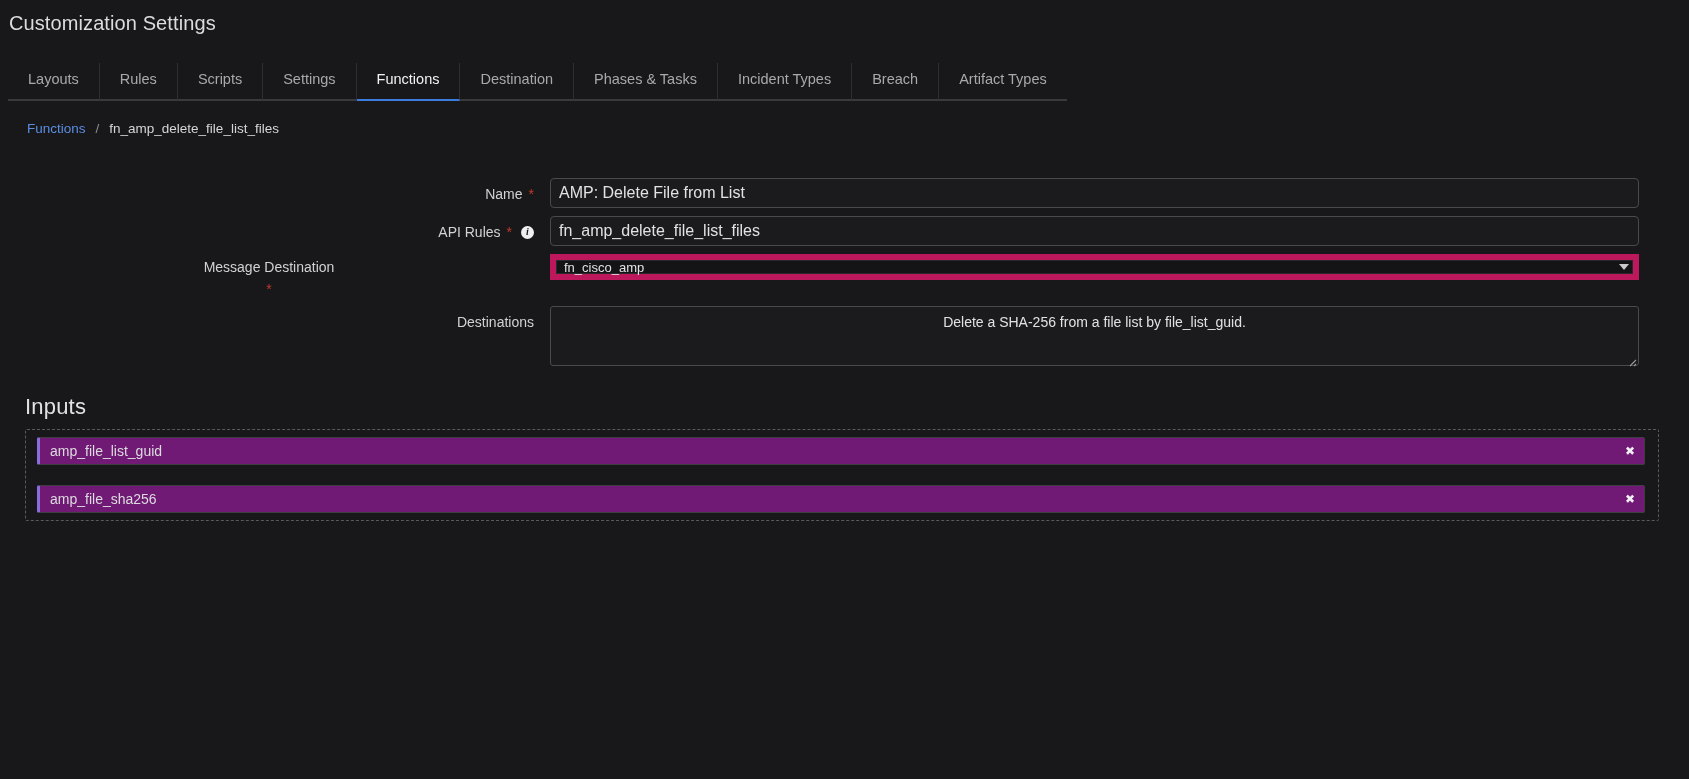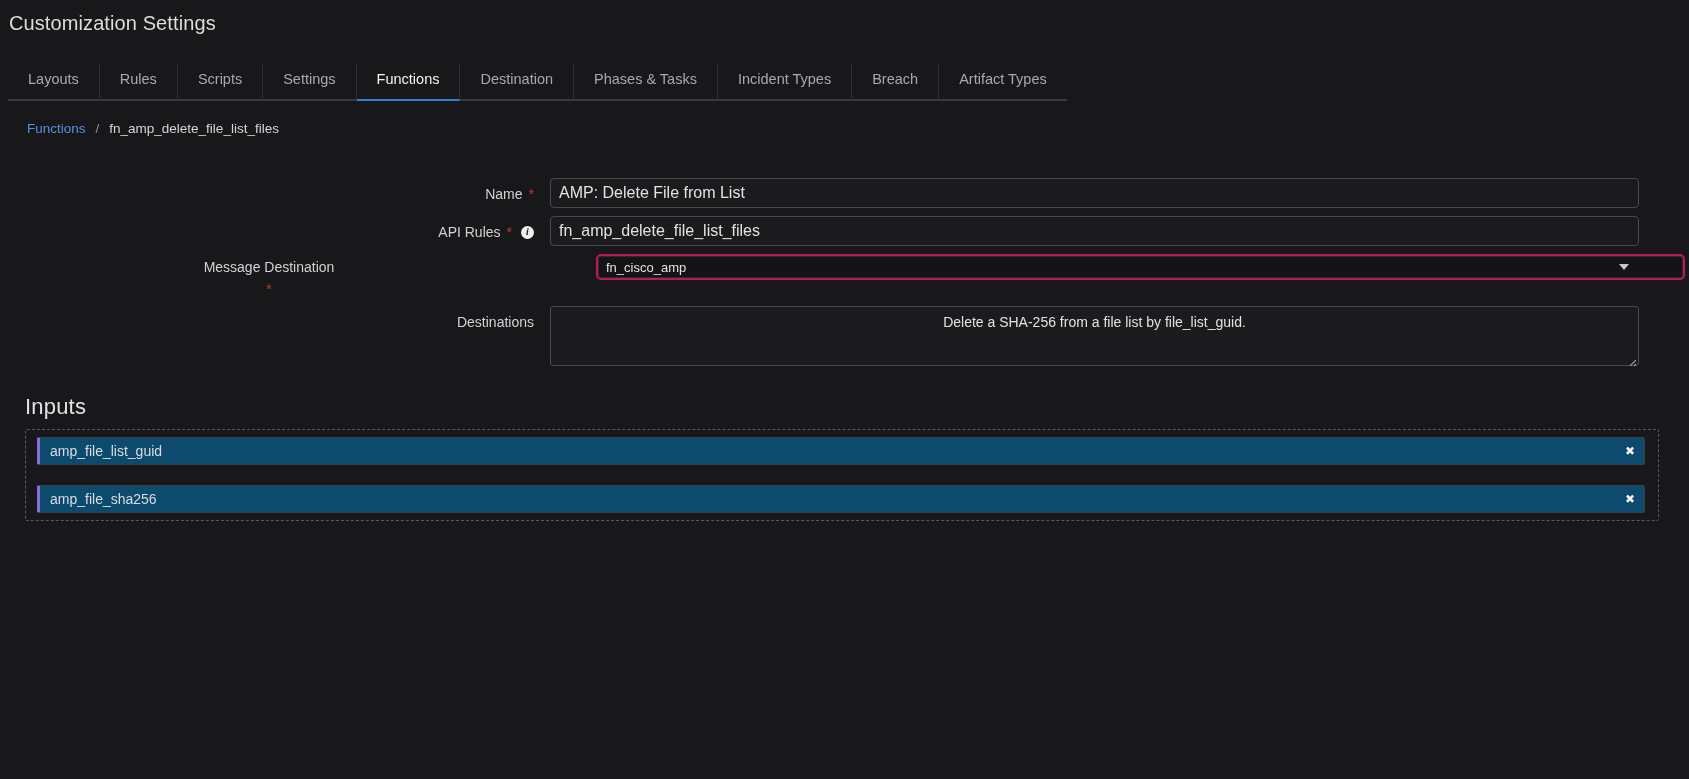--- a/index.html
+++ b/index.html
@@ -119,30 +119,29 @@
 
   .select-wrap {
     position: relative;
     width: 1089px;
     height: 26px;
   }
   .select-box {
     width: 100%;
     height: 100%;
     background: #141416;
-    border: 2px solid #be185d;
-    border-radius: 5px;
+    border: 6px solid #be185d;
+    border-radius: 0;
     color: #e2e2e3;
     font-size: 13px;
     padding: 0 24px 0 8px;
     display: flex;
     align-items: center;
     cursor: pointer;
     box-shadow: 0 0 0 1px #2a2a2d inset;
-    margin-left: 46px;
   }
   .select-arrow {
     position: absolute;
     right: 10px; top: 50%;
     transform: translateY(-50%);
     width: 0; height: 0;
     border-left: 5px solid transparent;
     border-right: 5px solid transparent;
     border-top: 6px solid #c9c9cc;
     pointer-events: none;
@@ -182,21 +181,21 @@
   }
   .inputs-drop {
     width: 1634px;
     border: 1px dashed #5a5a5e;
     border-radius: 2px;
     padding: 7px 13px 7px 11px;
   }
   .chip {
     position: relative;
     height: 28px;
-    background: #0c4a6e;
+    background: #701a75;
     border: 1px solid #3e3e42;
     border-left: 3px solid #8a6ddb;
     border-radius: 2px;
     display: flex;
     align-items: center;
     padding: 0 30px 0 10px;
     font-size: 14px;
     color: #dcdcde;
     cursor: pointer;
   }

